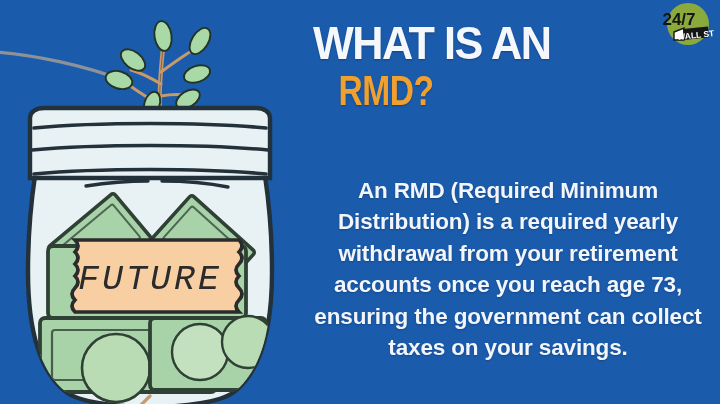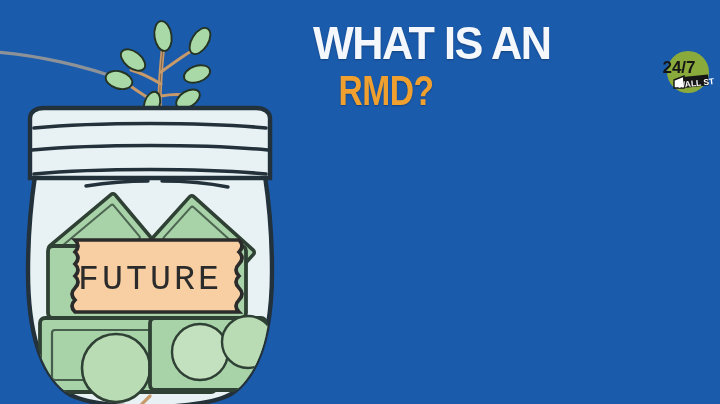--- a/index.html
+++ b/index.html
@@ -16,39 +16,39 @@
     font-family: "Liberation Sans", sans-serif;
   }
 
   
   #illustration {
     position: absolute;
     left: 0;
     top: 0;
     width: 300px;
     height: 404px;
+    font-style: italic;
   }
   #illustration svg { display: block; }
 
   
   #content {
     position: absolute;
     left: 296px;
     top: 0;
     width: 424px;
     height: 404px;
   }
 
   #logo {
     position: absolute;
     right: 6px;
     top: 2px;
     width: 52px;
     height: 48px;
-    margin-top: 48px;
   }
 
   #headline-wrap {
     position: absolute;
     left: 0;
     top: 18px;
     width: 424px;
     text-align: left;
   }
   #headline-main {
@@ -204,15 +204,16 @@
         <rect x="21" y="27" width="25" height="11" fill="#151515" transform="rotate(-6 21 27)"></rect>
         <text x="34" y="36" text-anchor="middle" fill="#ffffff" font-family="'Liberation Sans', sans-serif" font-size="8.5" font-weight="bold" transform="rotate(-6 34 36)">WALL ST</text>
       </svg>
     </div>
 
     <div id="headline-wrap">
       <span id="headline-main">WHAT IS AN</span>
       <span id="headline-accent">RMD?</span>
     </div>
 
+    <p id="body-copy">An RMD (Required Minimum Distribution) is a required yearly withdrawal from your retirement accounts once you reach age 73, ensuring the government can collect taxes on your savings.</p>
 
   </div>
 </div>
 
 </body></html>

